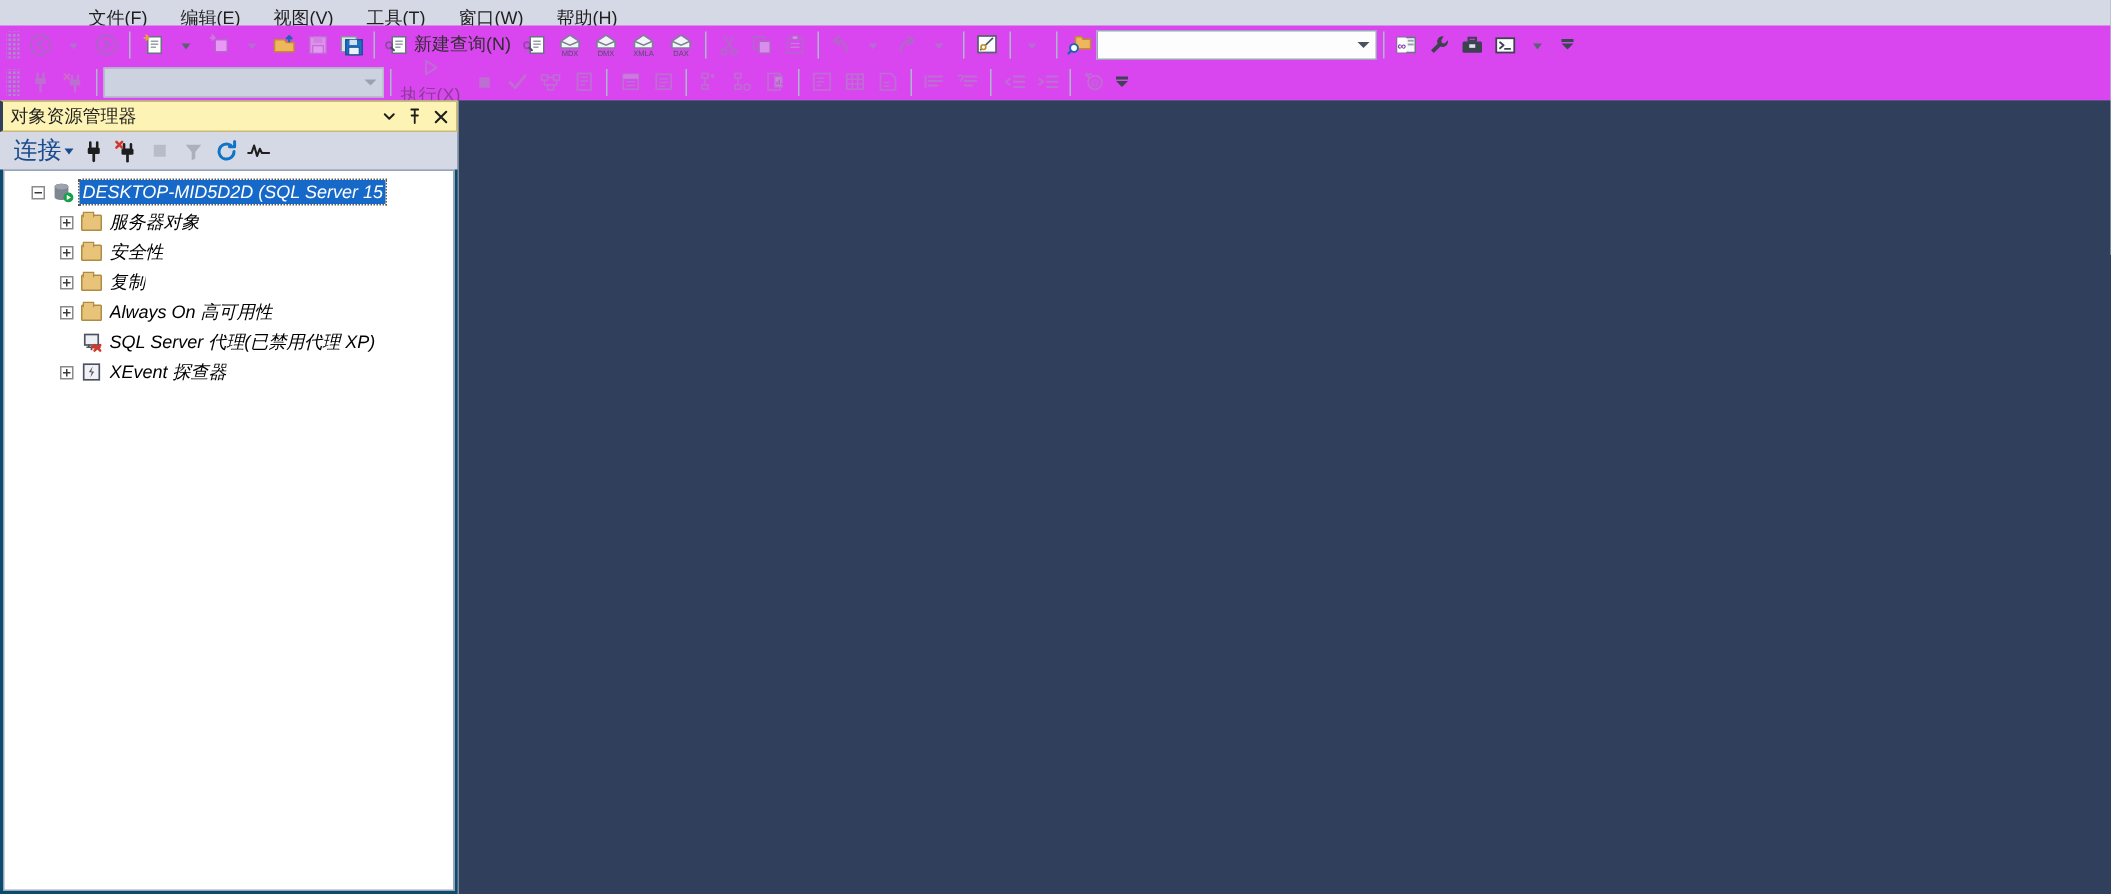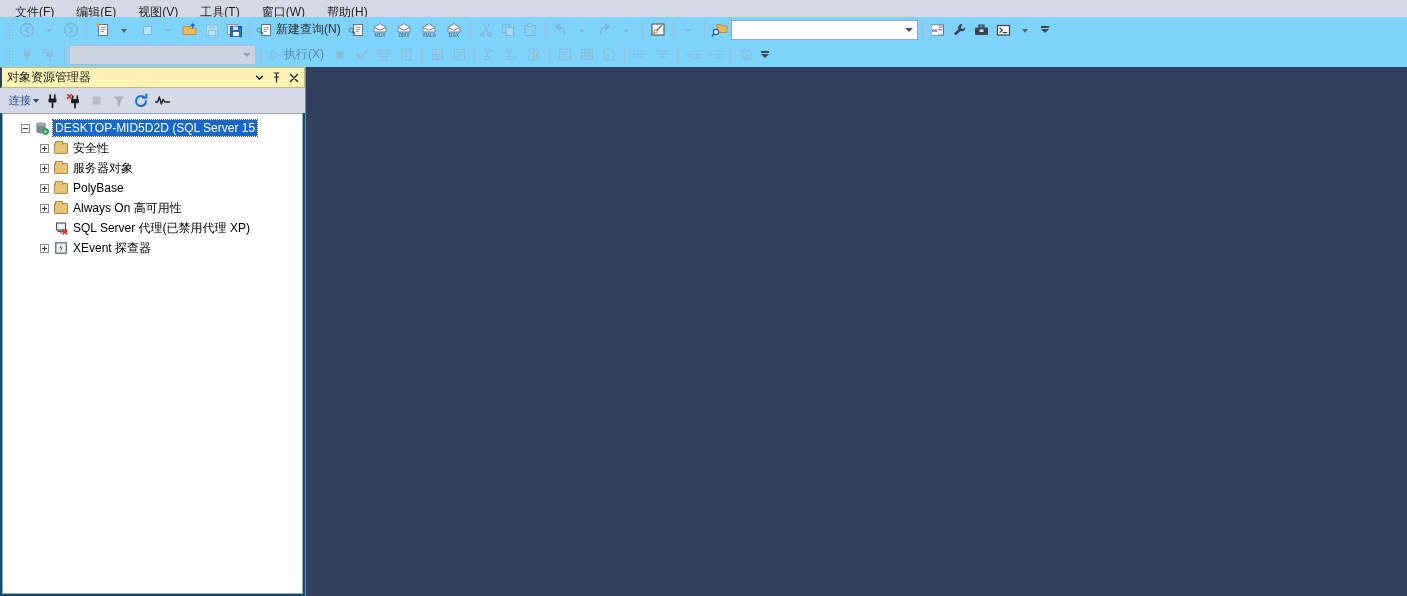--- a/index.html
+++ b/index.html
@@ -22,37 +22,38 @@
 
   
   .menubar {
     height: 17px;
     background: #d4d9e5;
     display: flex;
     align-items: flex-end;
     padding-left: 4px;
     flex: 0 0 17px;
     overflow: hidden;
+    margin-left: 44px;
   }
   .menu-item {
     font-size: 12px;
     color: #1e1e1e;
     padding: 0 11px;
     line-height: 14px;
     height: 17px;
     display: flex;
     align-items: flex-end;
     white-space: nowrap;
     position: relative;
     top: 2px;
   }
 
   
   .toolbar {
-    background: #7dd3fc;
+    background: #d946ef;
     display: flex;
     align-items: center;
     padding-left: 2px;
     flex: 0 0 25px;
     height: 25px;
   }
   .toolbar2 { flex: 0 0 25px; height: 25px; }
 
   .grip {
     width: 9px; height: 18px;
@@ -78,21 +79,21 @@
     padding: 0 2px;
     flex: none;
     cursor: default;
   }
   .tbtn.text {
     padding: 0 5px 0 2px;
     font-size: 12px;
     color: #2f2f2f;
     gap: 3px;
   }
-  .tbtn.disabled { opacity: .45; }
+  .tbtn.disabled { opacity: .45; flex-direction: column; }
   .caret {
     width: 0; height: 0;
     border-left: 3.5px solid transparent;
     border-right: 3.5px solid transparent;
     border-top: 4px solid #5a6272;
     margin: 2px 3px 0 2px;
     flex: none;
   }
   .caret.dim { border-top-color: #9099ab; }
   svg { display: block; }
@@ -188,21 +189,21 @@
   .oe-toolbar {
     height: 25px;
     background: #d4d9e5;
     display: flex;
     align-items: center;
     padding-left: 8px;
     flex: none;
     gap: 1px;
   }
   .oe-connect {
-    font-size: 11px;
+    font-size: 16px;
     color: #1a4b8c;
     display: flex;
     align-items: center;
     height: 20px;
     padding: 0 2px 0 1px;
     gap: 2px;
   }
   .oe-btn {
     width: 21px; height: 21px;
     display: flex; align-items: center; justify-content: center;
@@ -257,20 +258,21 @@
   }
   .tnode .ticon {
     width: 18px; height: 18px;
     display: flex; align-items: center; justify-content: center;
     flex: none;
     margin-right: 3px;
   }
   .tnode .tlabel {
     overflow: hidden;
     text-overflow: clip;
+    font-style: italic;
   }
   .tnode.selected .tlabel {
     background: #1669c8;
     color: #ffffff;
     outline: 1px dotted #5a5a5a;
     padding: 1px 2px;
     margin-left: -1px;
   }
   .lvl0 { padding-left: 14px; }
   .lvl1 { padding-left: 33px; }
@@ -911,43 +913,43 @@
         </div>
 
 
         <div class="tnode lvl1">
           <span class="expander">
             <span class="exp-box plus"></span>
           </span>
           <span class="ticon">
               <span class="folder"></span>
             </span>
-          <span class="tlabel">安全性</span>
+          <span class="tlabel">服务器对象</span>
         </div>
 
         <div class="tnode lvl1">
           <span class="expander">
             <span class="exp-box plus"></span>
           </span>
           <span class="ticon">
               <span class="folder"></span>
             </span>
-          <span class="tlabel">服务器对象</span>
-        </div>
-
+          <span class="tlabel">安全性</span>
+        </div>
 
         <div class="tnode lvl1">
           <span class="expander">
             <span class="exp-box plus"></span>
           </span>
           <span class="ticon">
               <span class="folder"></span>
             </span>
-          <span class="tlabel">PolyBase</span>
-        </div>
+          <span class="tlabel">复制</span>
+        </div>
+
 
         <div class="tnode lvl1">
           <span class="expander">
             <span class="exp-box plus"></span>
           </span>
           <span class="ticon">
               <span class="folder"></span>
             </span>
           <span class="tlabel">Always On 高可用性</span>
         </div>

